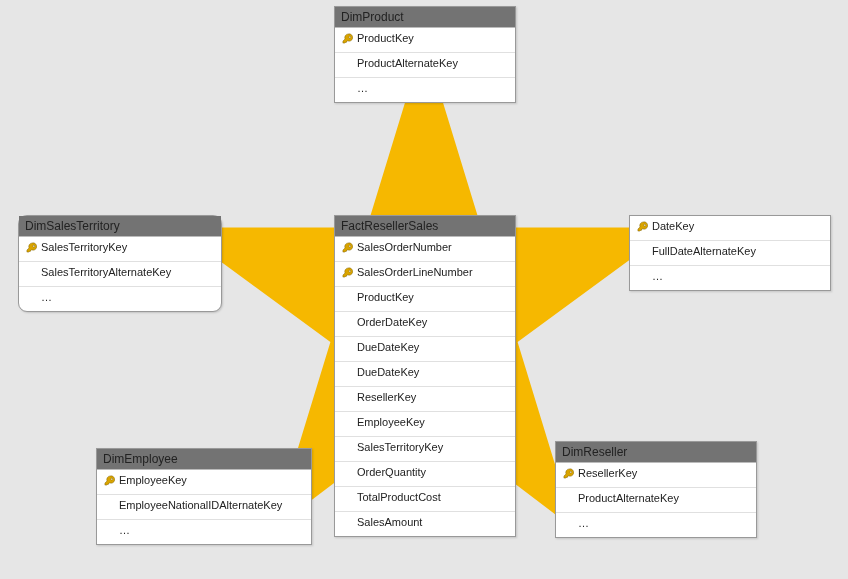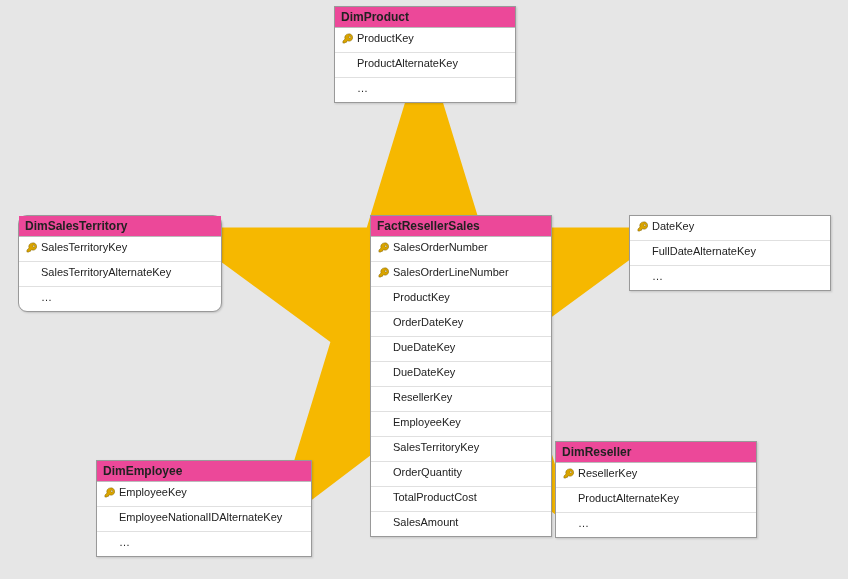--- a/index.html
+++ b/index.html
@@ -23,23 +23,23 @@
   }
   .table-card {
     position: absolute;
     background: #fff;
     border: 1px solid #999;
     box-shadow: 1px 1px 2px rgba(0,0,0,0.15);
     z-index: 2;
     font-size: 11px;
   }
   .table-title {
-    background: #ec4899;
+    background: #737373;
     border-bottom: 1px solid #bbb;
-    font-weight: bold;
+    font-weight: normal;
     padding: 3px 6px;
     font-size: 12px;
   }
   .table-row {
     border-bottom: 1px solid #e0e0e0;
     padding: 2px 4px 6px 4px;
     white-space: nowrap;
     display: flex;
     align-items: center;
     height: 16px;
@@ -56,23 +56,23 @@
   }
   .key-icon svg {
     display: block;
   }
   .col-label {
     padding-left: 2px;
   }
   
   #tbl-dimproduct { left: 334px; top: 6px; width: 180px; }
   #tbl-dimsalesterritory { left: 18px; top: 215px; width: 202px; border-radius: 9px; }
-  #tbl-factresellersales { left: 334px; top: 215px; width: 180px; margin-left: 36px; }
+  #tbl-factresellersales { left: 334px; top: 215px; width: 180px; }
   #tbl-dimdate { left: 629px; top: 215px; width: 200px; }
-  #tbl-dimemployee { left: 96px; top: 460px; width: 214px; }
+  #tbl-dimemployee { left: 96px; top: 448px; width: 214px; }
   #tbl-dimreseller { left: 555px; top: 441px; width: 200px; }
 </style>
 </head>
 <body>
 
 <svg class="star" width="520" height="520" viewBox="0 0 100 100">
   <polygon points="50,2 61,38 98,38 68,60 79,96 50,74 21,96 32,60 2,38 39,38" fill="#f6b800"></polygon>
 </svg>
 
 <div id="tbl-dimproduct" class="table-card">

